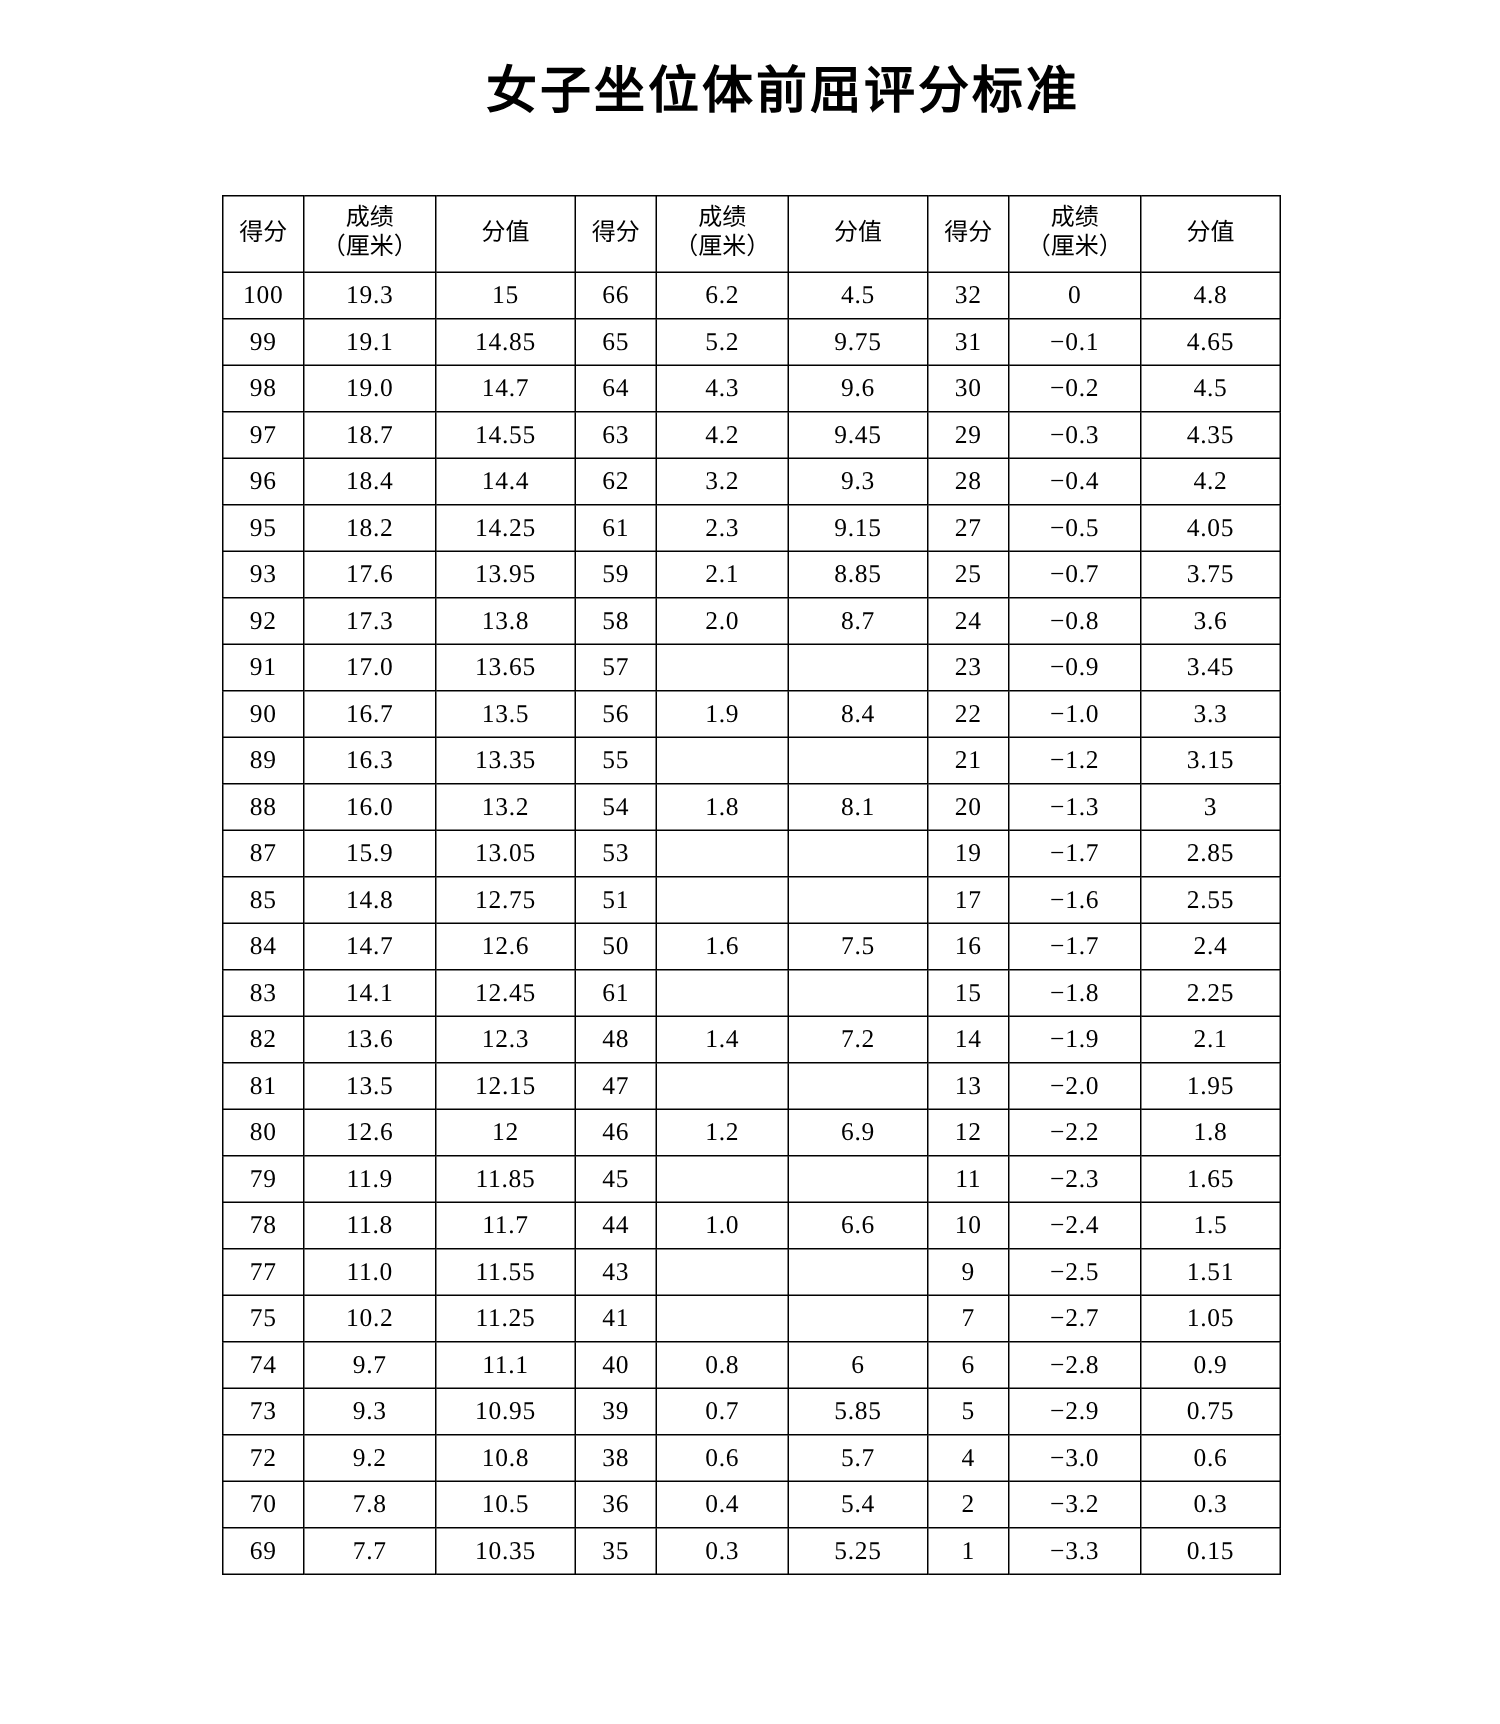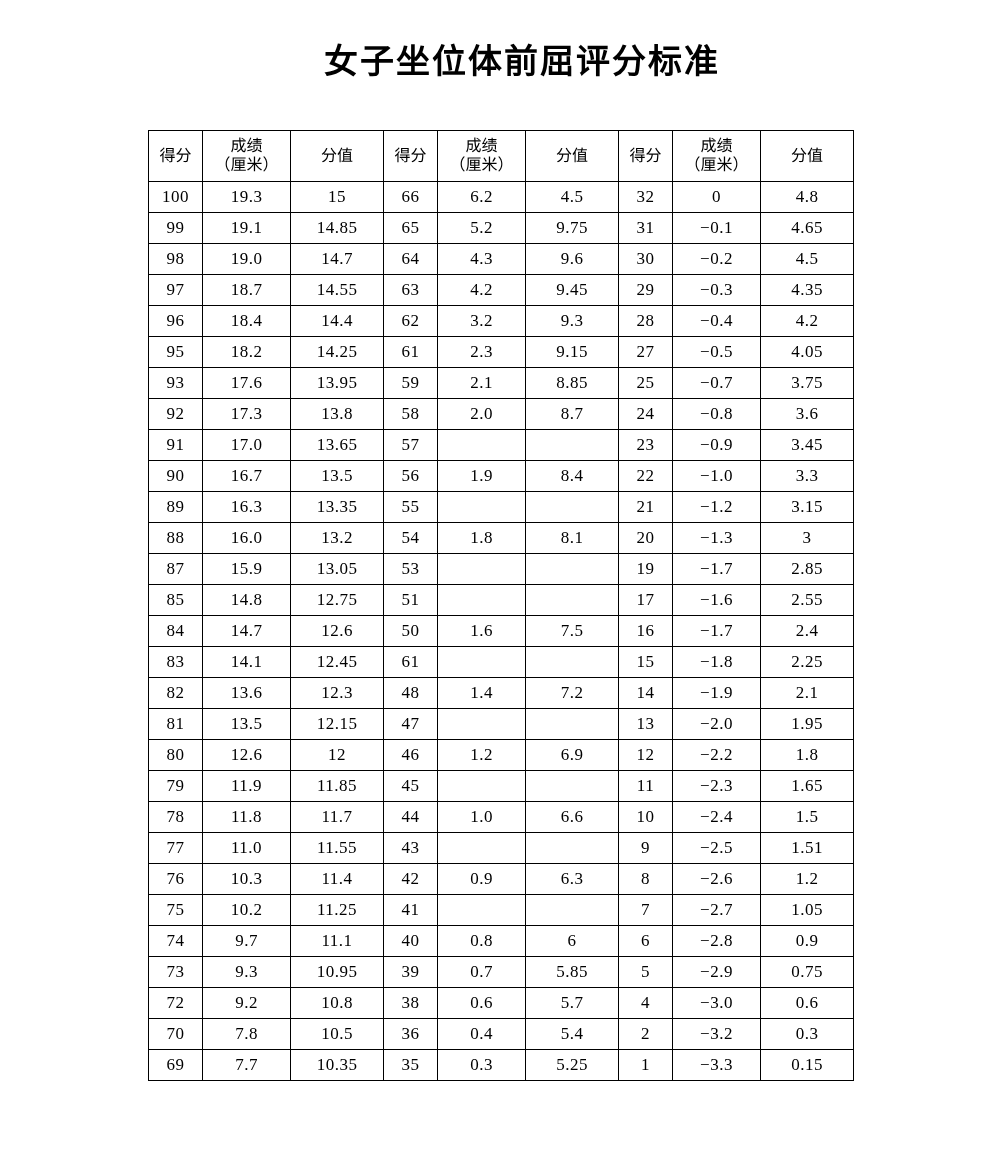--- a/index.html
+++ b/index.html
@@ -362,31 +362,20 @@
             <td>11.0</td>
             <td>11.55</td>
             <td>43</td>
             <td class="empty-cell"></td>
             <td class="empty-cell"></td>
             <td>9</td>
             <td>−2.5</td>
             <td>1.51</td>
           </tr>
           <tr>
-            <td>76</td>
-            <td>10.3</td>
-            <td>11.4</td>
-            <td>42</td>
-            <td>0.9</td>
-            <td>6.3</td>
-            <td>8</td>
-            <td>−2.6</td>
-            <td>1.2</td>
-          </tr>
-          <tr>
             <td>75</td>
             <td>10.2</td>
             <td>11.25</td>
             <td>41</td>
             <td class="empty-cell"></td>
             <td class="empty-cell"></td>
             <td>7</td>
             <td>−2.7</td>
             <td>1.05</td>
           </tr>

